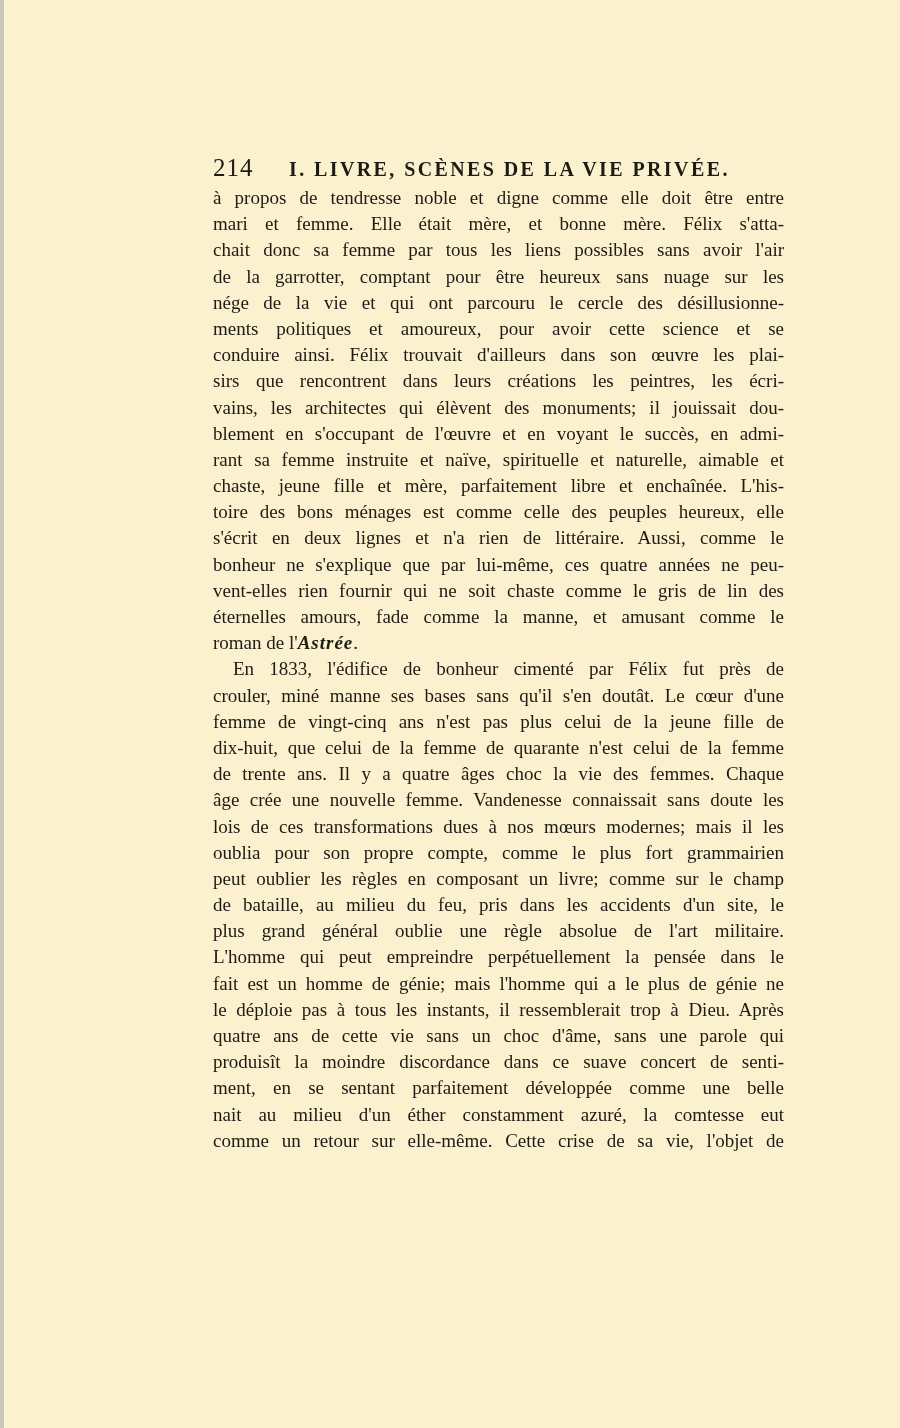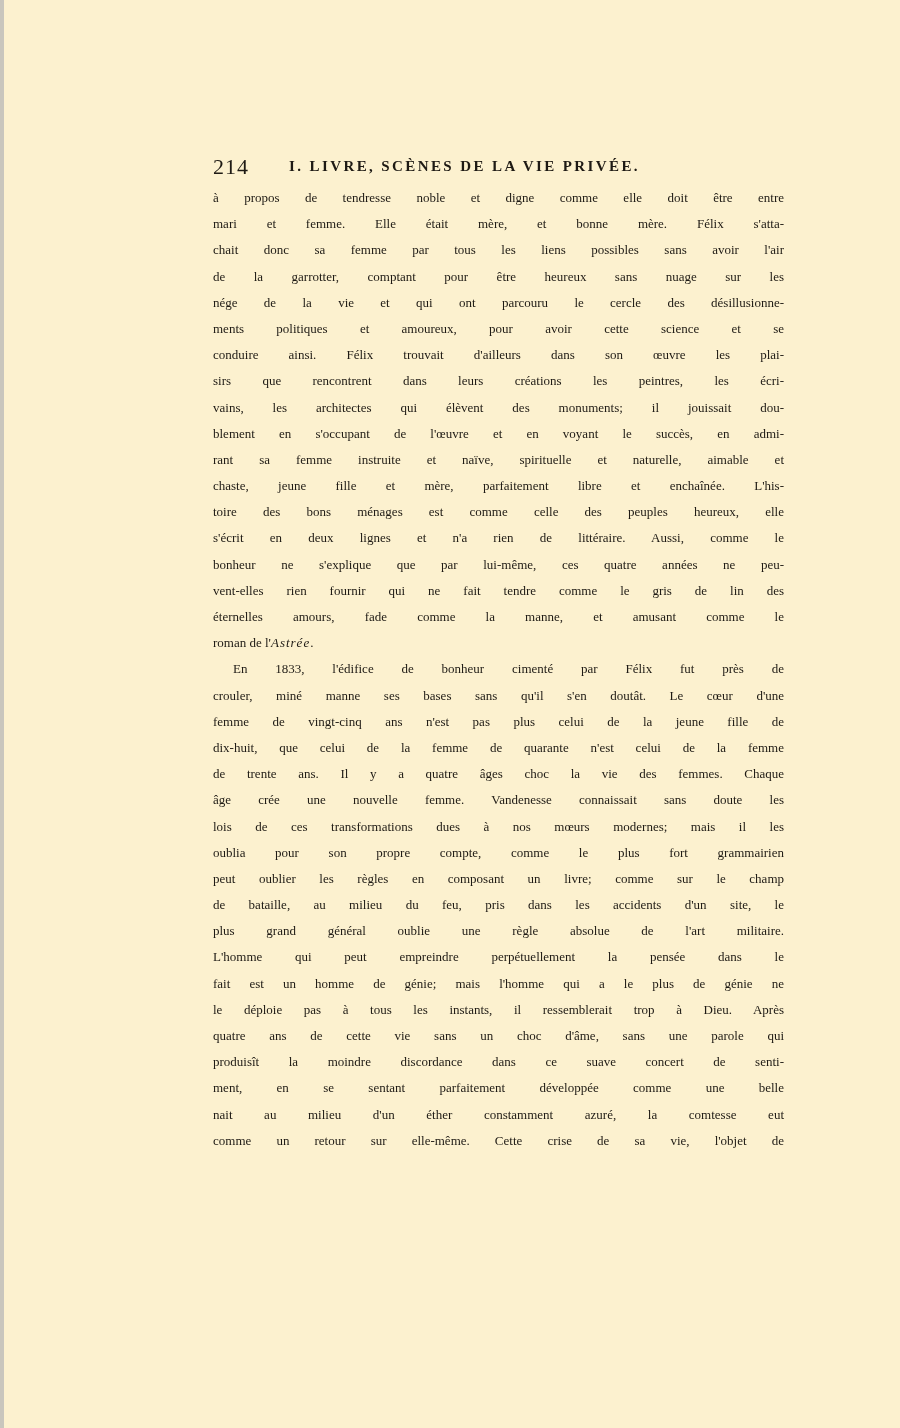--- a/index.html
+++ b/index.html
@@ -15,39 +15,39 @@
     background: #c9c6bd;
   }
   .page {
     position: absolute; left: 213px; top: 152px; width: 571px;
   }
   .running-head {
     position: relative; height: 30px;
   }
   .page-number {
     position: absolute; left: 0; top: 2px;
-    font-size: 22px; letter-spacing: 1px;
+    font-size: 25px; letter-spacing: 1px;
   }
   .head-title {
     position: absolute; left: 76px; top: 6px;
-    font-size: 15px; font-weight: bold; letter-spacing: 2.4px;
+    font-size: 20px; font-weight: bold; letter-spacing: 2.4px;
   }
   .body-text {
     margin-top: 3px;
   }
   .line {
-    font-size: 13px; line-height: 26.2px; height: 26.2px;
+    font-size: 19px; line-height: 26.2px; height: 26.2px;
     text-align: justify; text-align-last: justify;
     white-space: nowrap; overflow: visible;
     font-stretch: condensed;
     transform-origin: left center;
   }
   .line.last { text-align-last: left; }
   .line.indent { text-indent: 20px; }
-  .ital { font-style: italic; font-weight: normal; letter-spacing: 1px; }
+  .ital { font-style: italic; font-weight: bold; letter-spacing: 1px; }
 </style>
 </head>
 <body>
 
 <div class="left-edge"></div>
 
 <div class="page">
   <div class="running-head">
     <span class="page-number">214</span>
     <span class="head-title">I. LIVRE, SCÈNES DE LA VIE PRIVÉE.</span>
@@ -63,21 +63,21 @@
       <div class="line">ments politiques et amoureux, pour avoir cette science et se</div>
       <div class="line">conduire ainsi. Félix trouvait d'ailleurs dans son œuvre les plai-</div>
       <div class="line">sirs que rencontrent dans leurs créations les peintres, les écri-</div>
       <div class="line">vains, les architectes qui élèvent des monuments; il jouissait dou-</div>
       <div class="line">blement en s'occupant de l'œuvre et en voyant le succès, en admi-</div>
       <div class="line">rant sa femme instruite et naïve, spirituelle et naturelle, aimable et</div>
       <div class="line">chaste, jeune fille et mère, parfaitement libre et enchaînée. L'his-</div>
       <div class="line">toire des bons ménages est comme celle des peuples heureux, elle</div>
       <div class="line">s'écrit en deux lignes et n'a rien de littéraire. Aussi, comme le</div>
       <div class="line">bonheur ne s'explique que par lui-même, ces quatre années ne peu-</div>
-      <div class="line">vent-elles rien fournir qui ne fait tendre comme le gris de lin des</div>
+      <div class="line">vent-elles rien fournir qui ne soit chaste comme le gris de lin des</div>
       <div class="line">éternelles amours, fade comme la manne, et amusant comme le</div>
       <div class="line last"><span>roman de l'</span><span class="ital">Astrée</span><span>.</span></div>
     </div>
 
     <div>
       <div class="line indent">En 1833, l'édifice de bonheur cimenté par Félix fut près de</div>
       <div class="line">crouler, miné manne ses bases sans qu'il s'en doutât. Le cœur d'une</div>
       <div class="line">femme de vingt-cinq ans n'est pas plus celui de la jeune fille de</div>
       <div class="line">dix-huit, que celui de la femme de quarante n'est celui de la femme</div>
       <div class="line">de trente ans. Il y a quatre âges choc la vie des femmes. Chaque</div>

